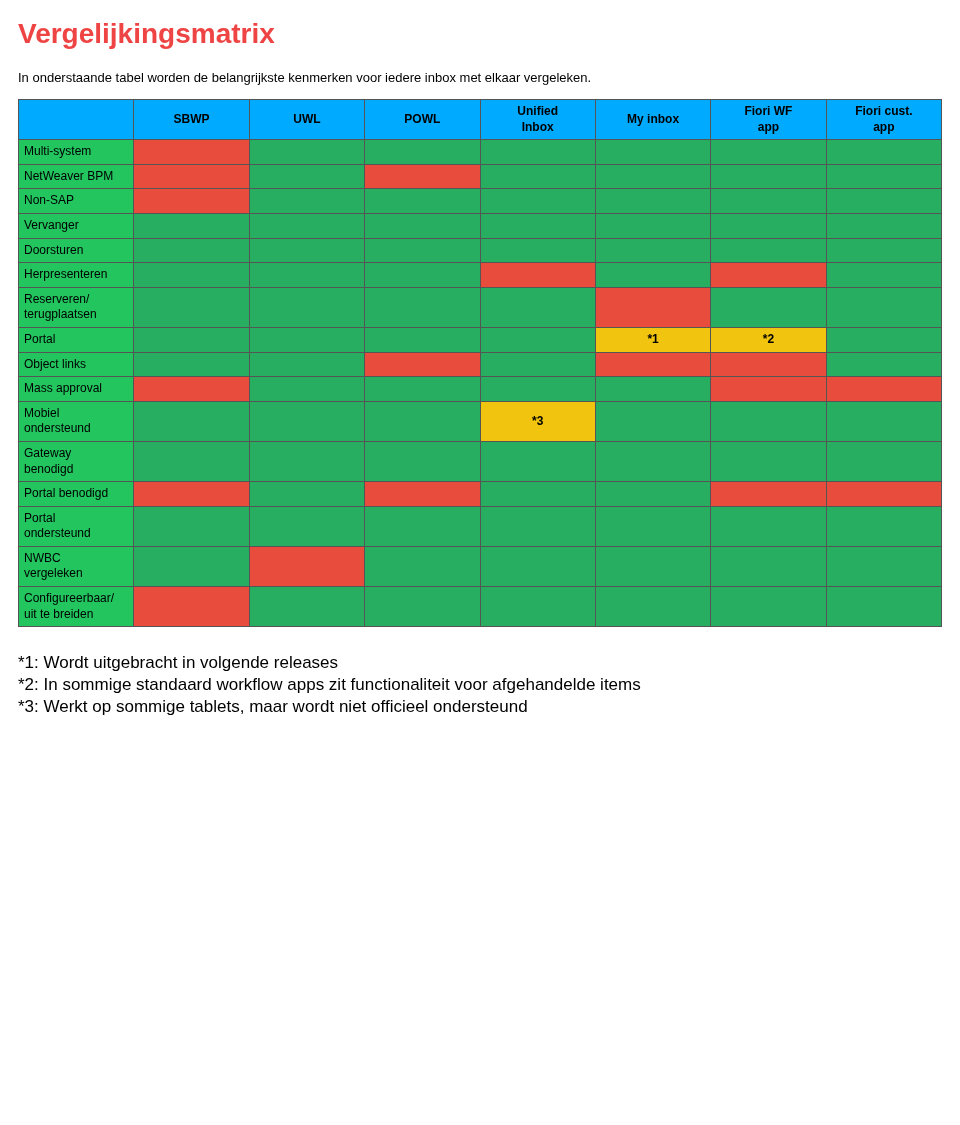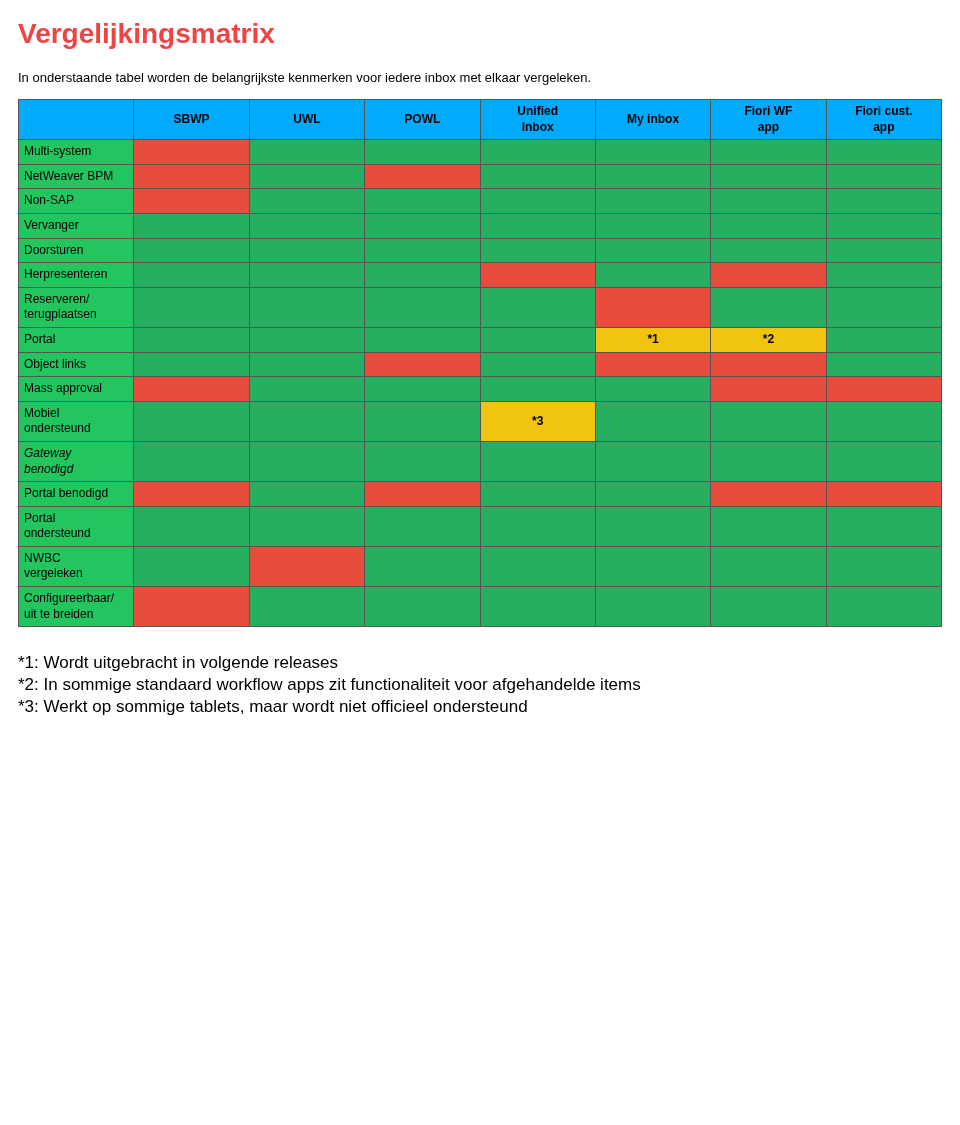--- a/index.html
+++ b/index.html
@@ -188,21 +188,21 @@
 ondersteund</td>
         <td class="green"></td>
         <td class="green"></td>
         <td class="green"></td>
         <td class="yellow">*3</td>
         <td class="green"></td>
         <td class="green"></td>
         <td class="green"></td>
       </tr>
       <tr>
-        <td class="row-label" style="white-space: pre-line; font-style: italic;">Gateway
+        <td class="row-label" style="white-space: pre-line;">Gateway
 benodigd</td>
         <td class="green"></td>
         <td class="green"></td>
         <td class="green"></td>
         <td class="green"></td>
         <td class="green"></td>
         <td class="green"></td>
         <td class="green"></td>
       </tr>
       <tr>

